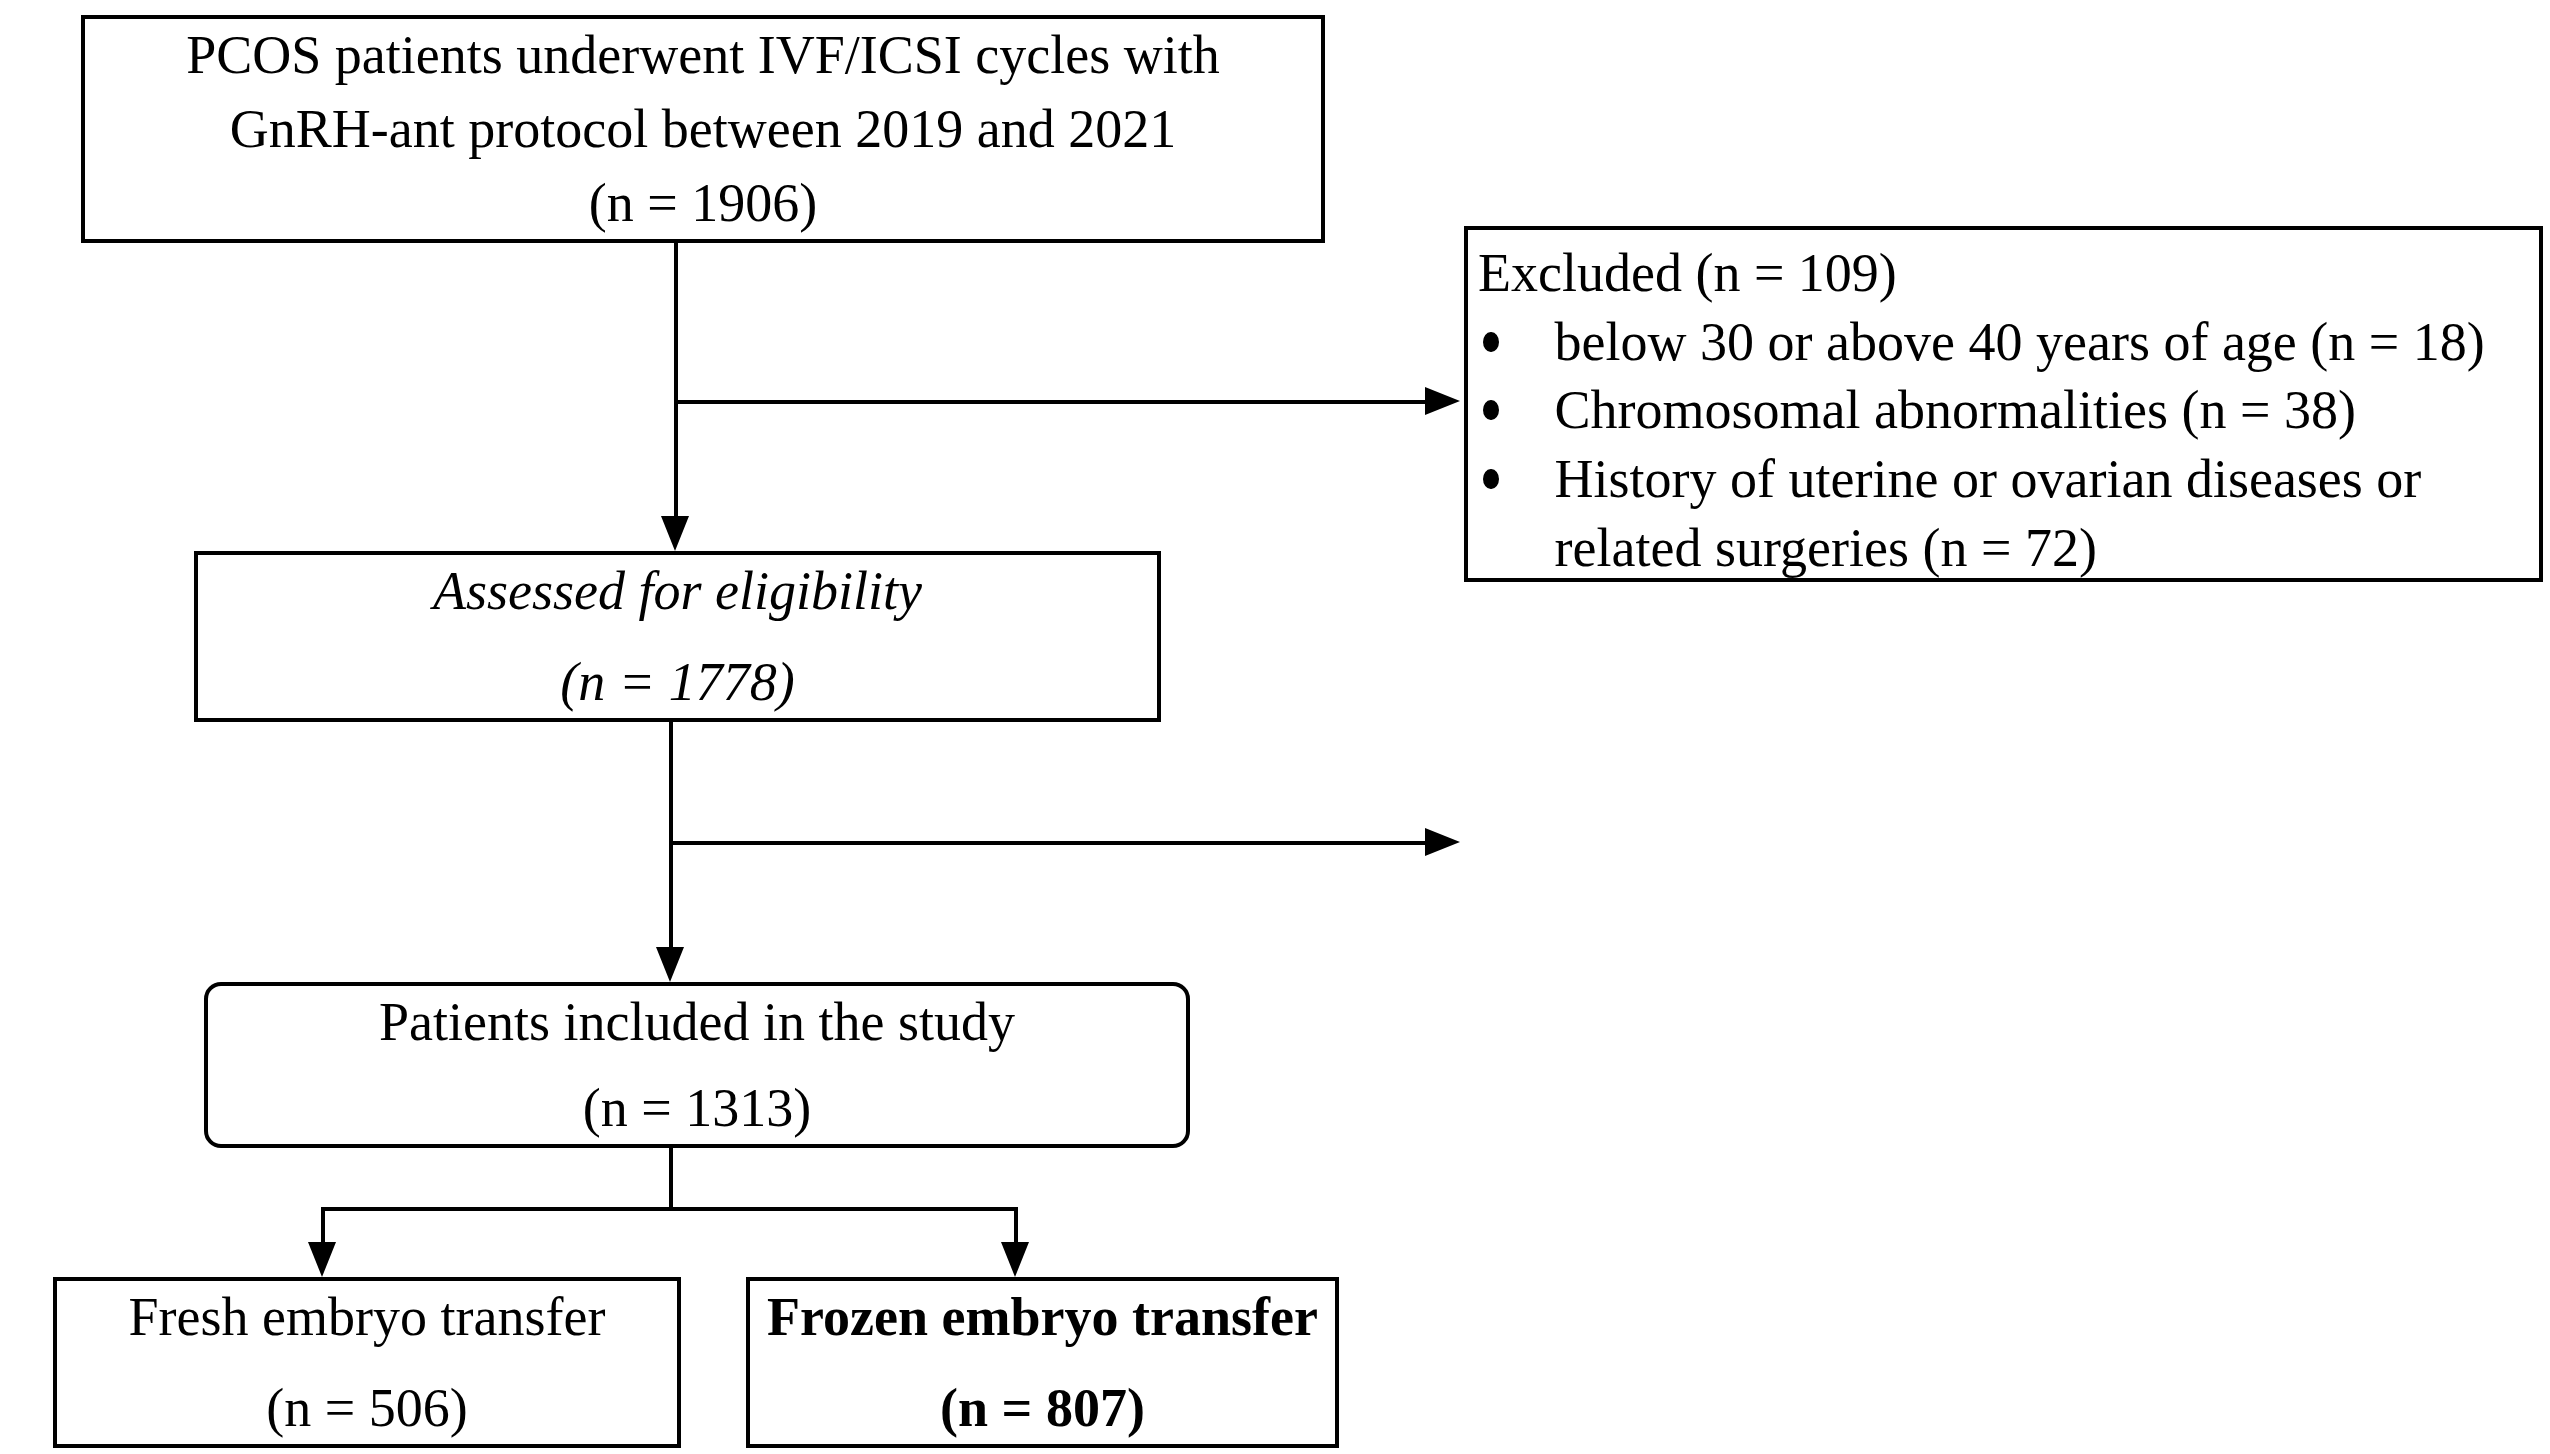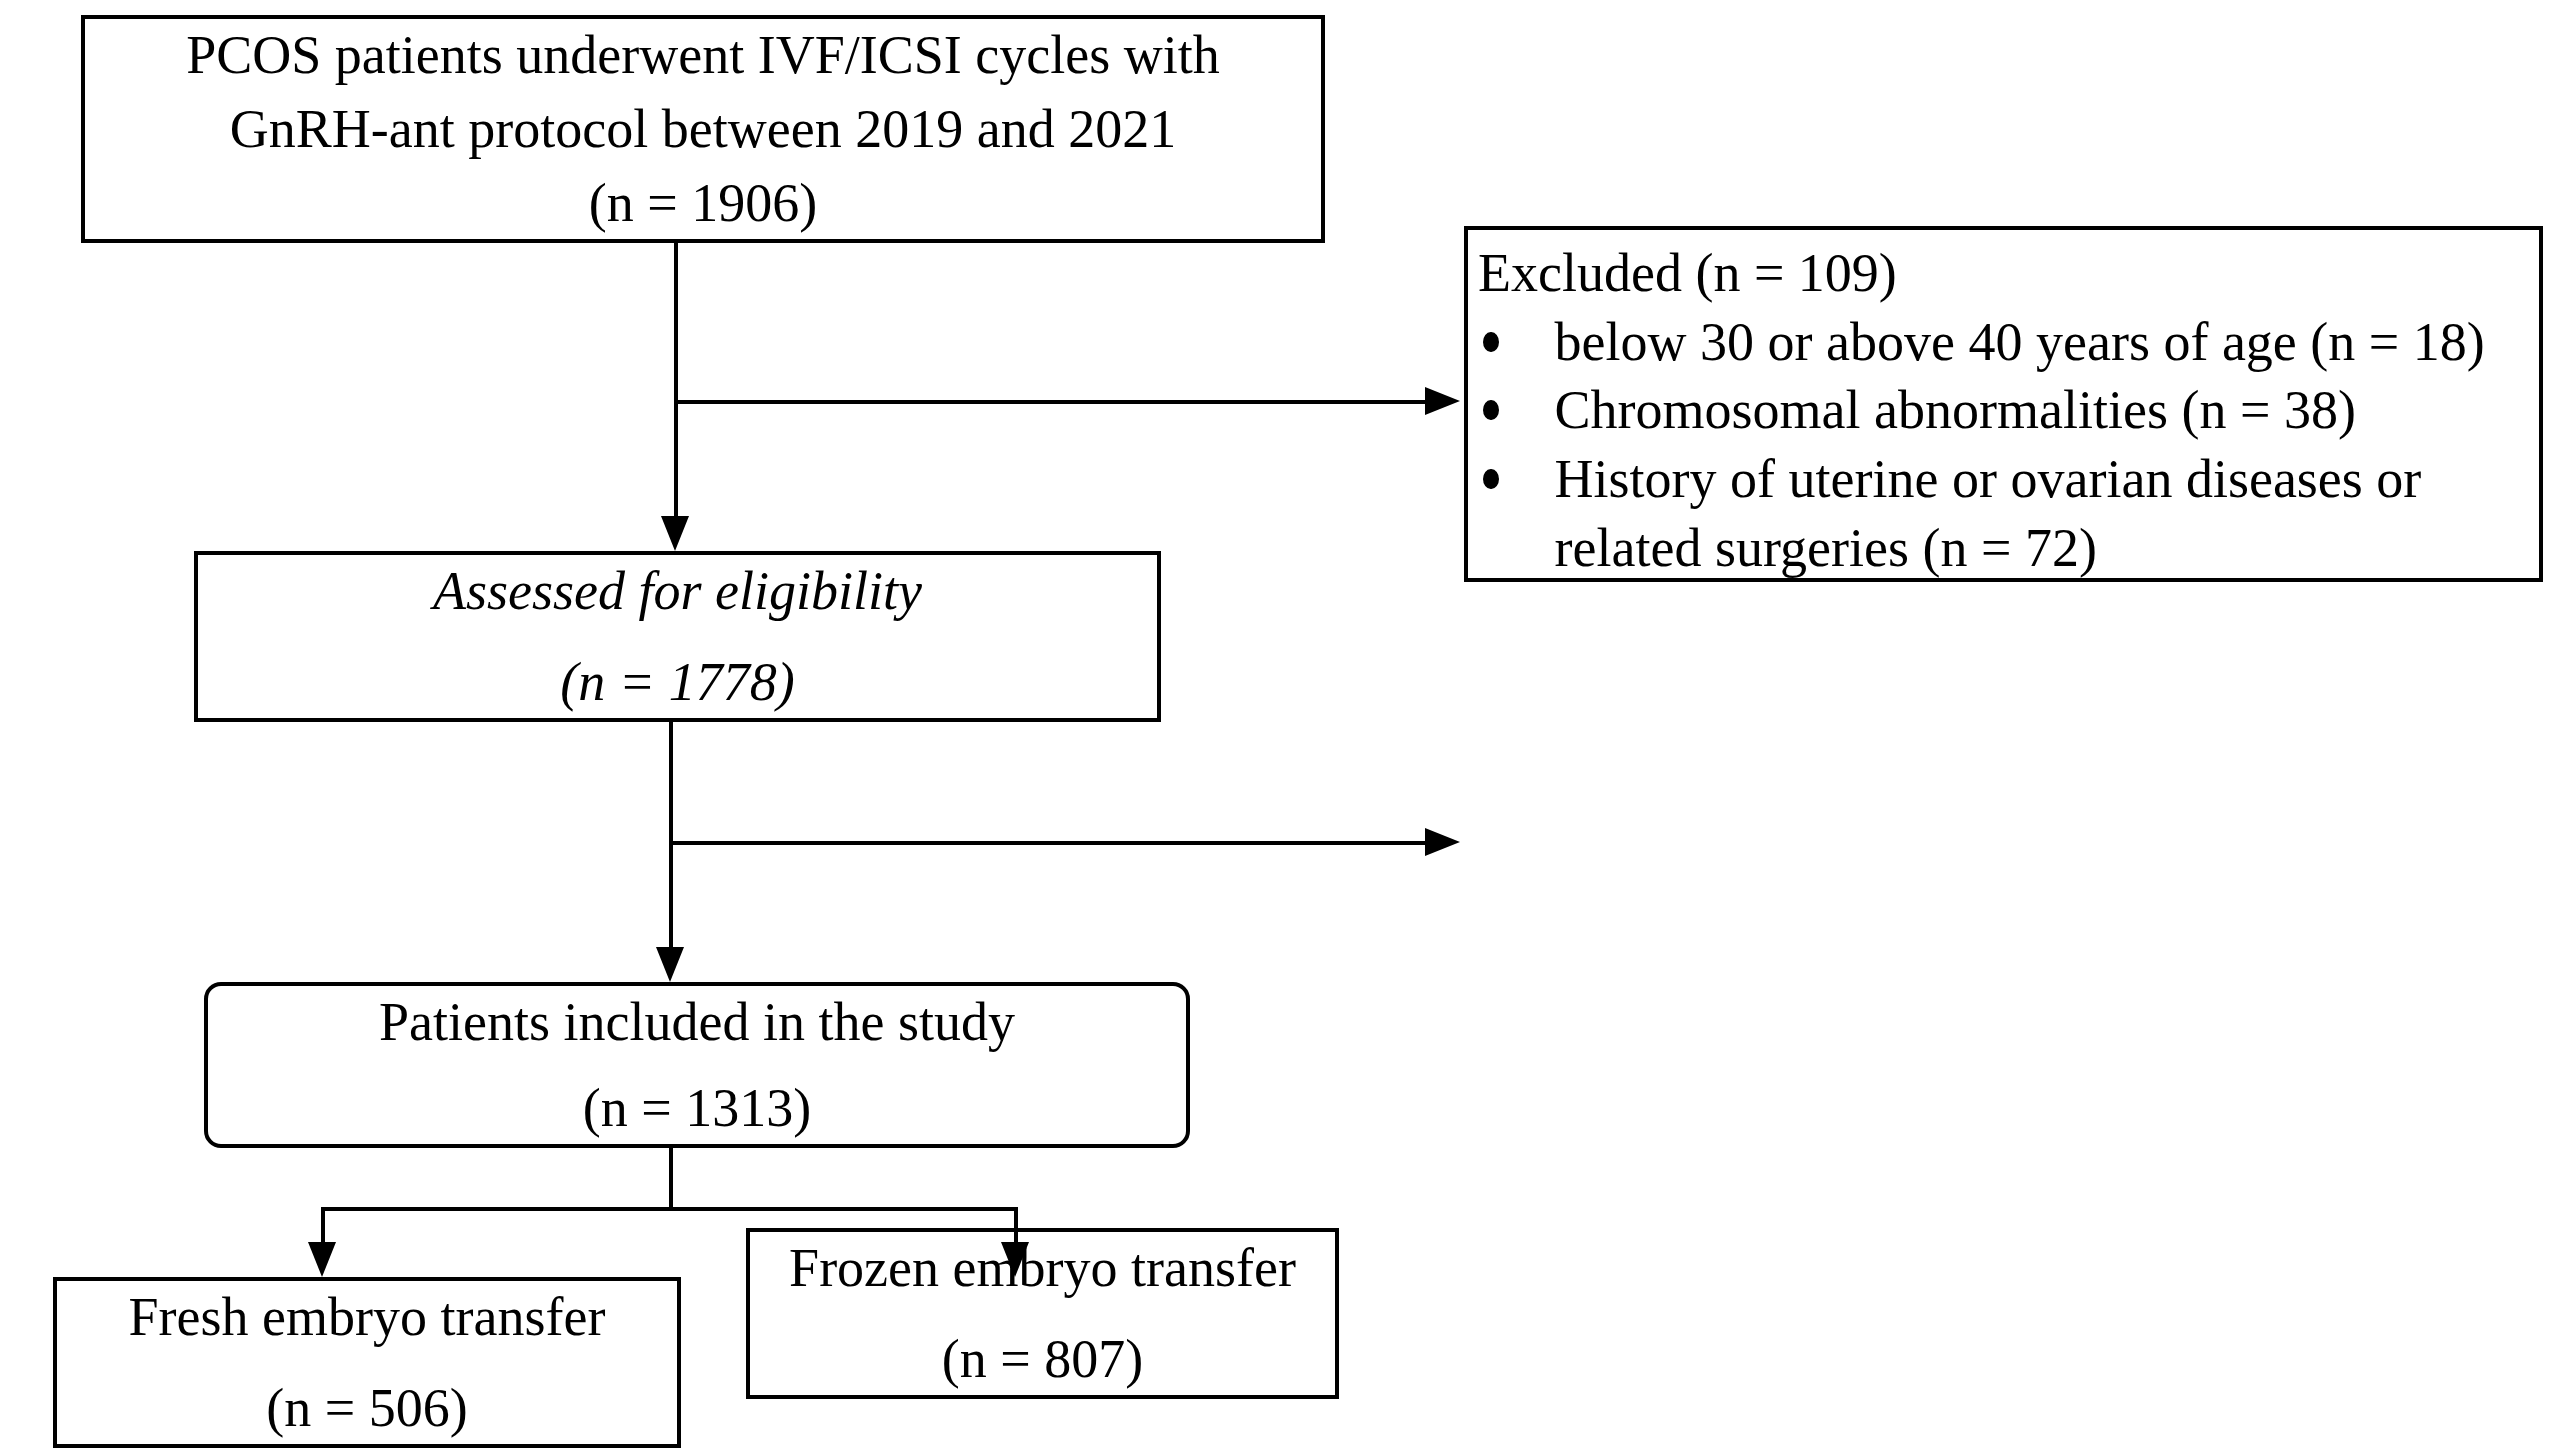--- a/index.html
+++ b/index.html
@@ -34,21 +34,21 @@
   }
   .left-box {
     text-align: left;
   }
   #box-enrollment { left: 54px;  top: 15.4px;   width: 1244px; height: 228px; }
   #box-excluded   { left: 1464px; top: 226px; width: 1079px; height: 356px; padding: 9.2px 15.4px 6.2px 4.6px; line-height: 1.27; }
   #box-assessed   { left: 167px; top: 551px;  width: 967px; height: 171px; font-style: italic; }
   #box-unavailable{ left: 1464px; top: 669px; width: 1079px; height: 348px; padding: 7.7px 15.4px 6.2px 4.6px; line-height: 1.25; }
   #box-included   { left: 177px; top: 982px; width: 986px; height: 166px; border-radius: 17px; }
   #box-fresh      { left: 26px;  top: 1277px; width: 628px;  height: 171px; }
-  #box-frozen     { left: 719px; top: 1228px; width: 593px;  height: 171px; }
+  #box-frozen     { left: 719px; top: 1277px; width: 593px;  height: 171px; font-weight: bold; }
 
   .box-title { padding-left: 5.4px; }
   .bullet-list { list-style: none; margin: 0; padding: 0; }
   .bullet-item { position: relative; padding-left: 82px; }
   .bullet-item::before {
     content: "";
     position: absolute;
     left: 10.8px;
     top: 24px;
     width: 15.4px;

